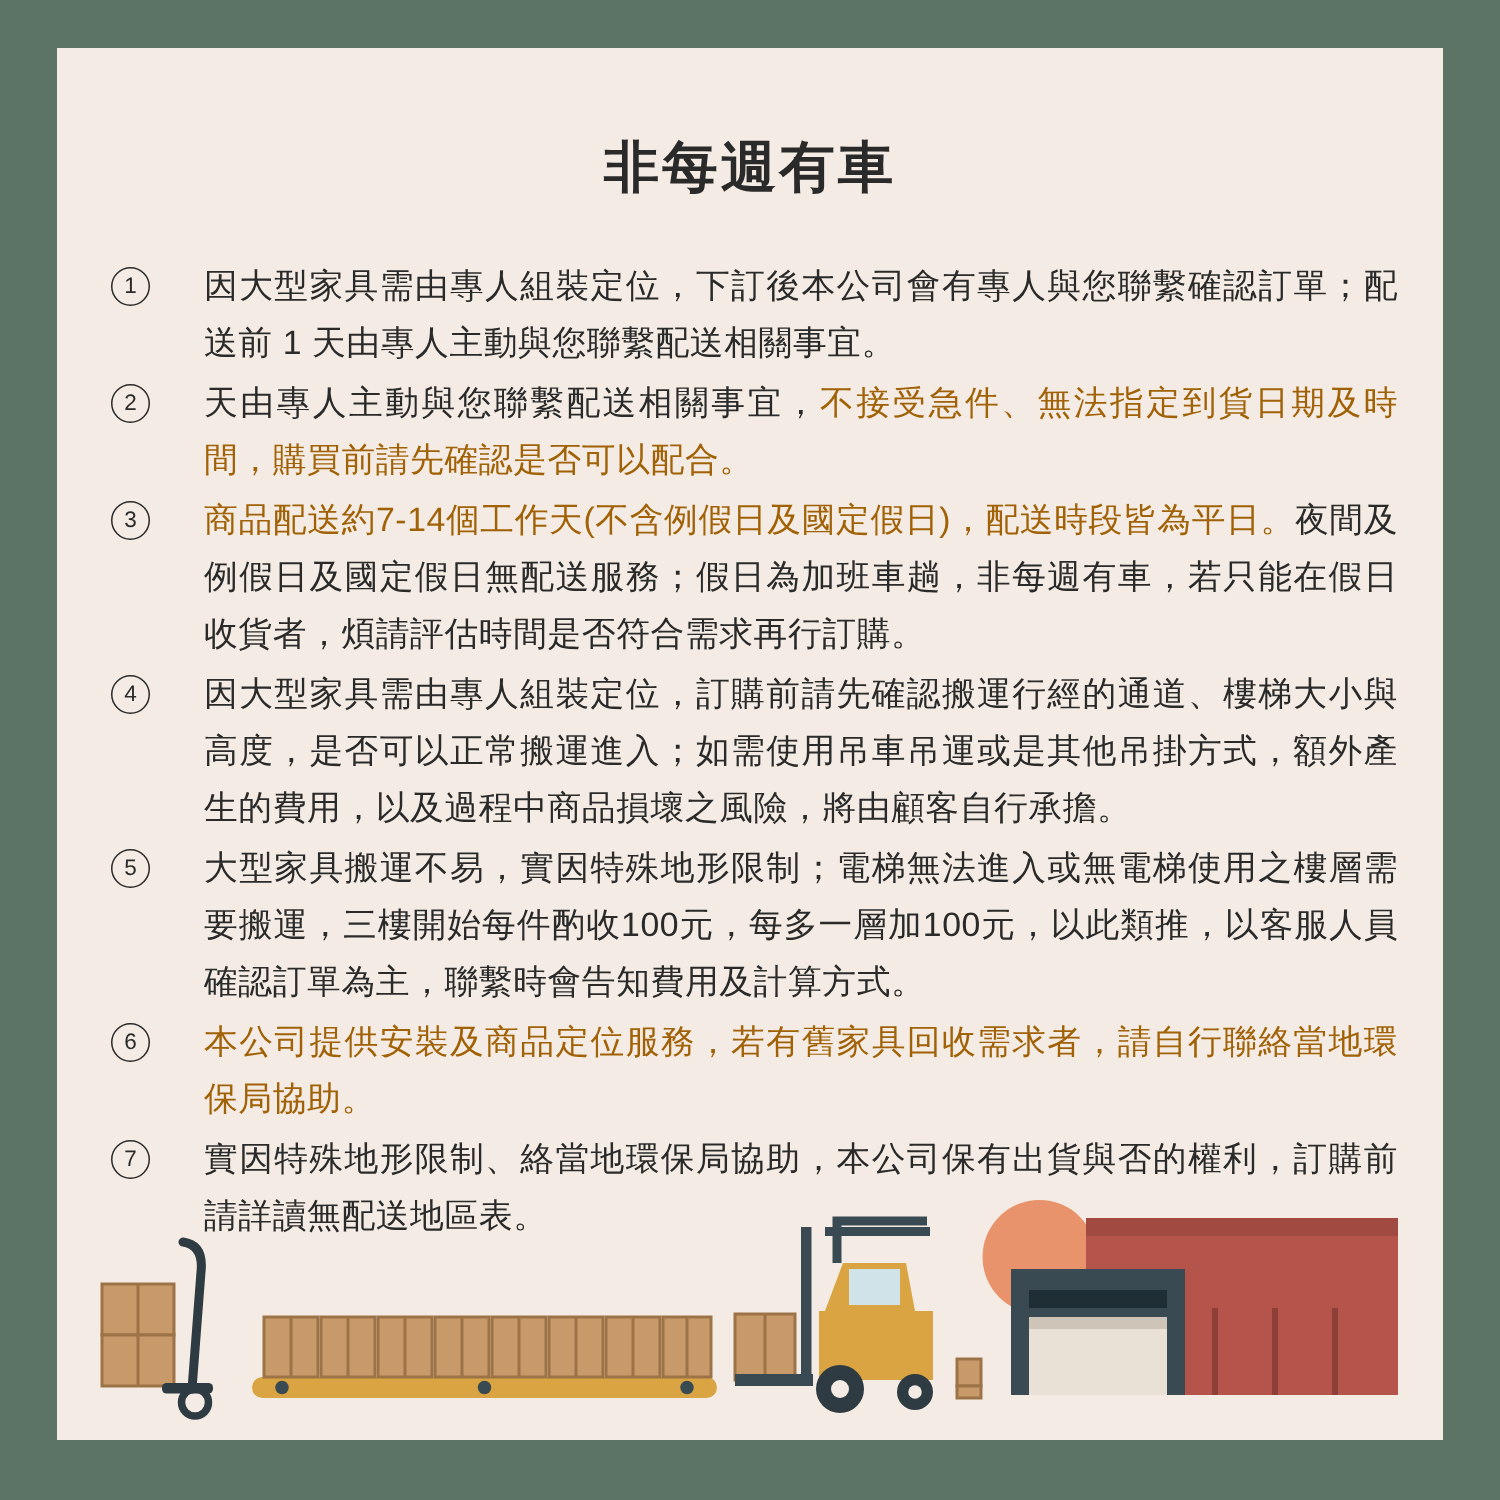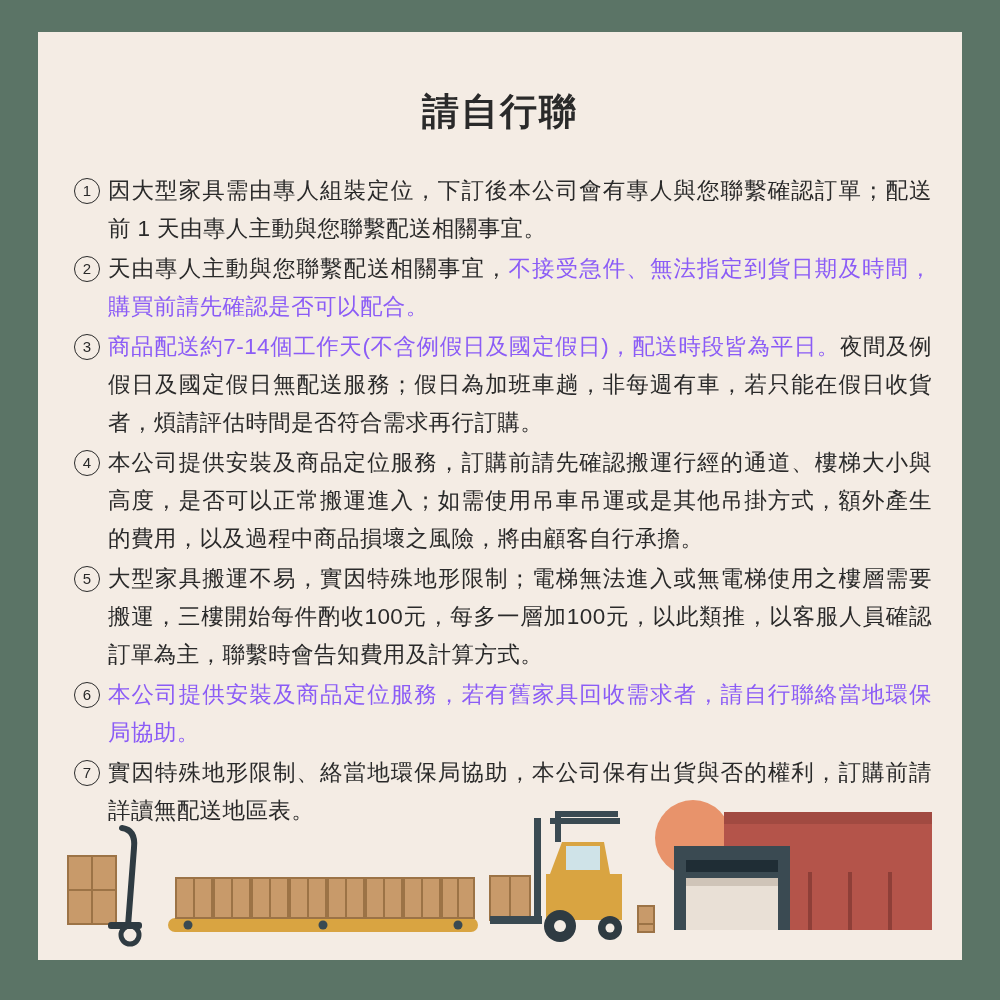--- a/index.html
+++ b/index.html
@@ -67,61 +67,62 @@
     box-sizing: border-box;
     font-family: "Liberation Sans", sans-serif;
   }
   .body {
     flex: 1 1 auto;
     font-size: 22.5px;
     line-height: 38px;
     color: #2a2a2a;
     letter-spacing: 0.4px;
     text-align: justify;
+    margin-left: 28px;
   }
   .red {
-    color: #8b5cf6;
+    color: #a16207;
   }
   .dark {
     color: #2a2a2a;
   }
 
   
   #illus {
     position: absolute;
     left: 0;
     bottom: 0;
     width: 924px;
     height: 180px;
   }
 </style>
 </head>
 <body>
 
 <div id="frame">
   <div id="card">
 
-    <h1 id="title">請自行聯</h1>
+    <h1 id="title">非每週有車</h1>
 
     <div id="list">
         <div class="item">
           <div class="num">1</div>
           <div class="body"><span class="dark">因大型家具需由專人組裝定位，下訂後本公司會有專人與您聯繫確認訂</span><span class="dark">單；配送前 1 天由專人主動與您聯繫配送相關事宜。</span></div>
         </div>
         <div class="item">
           <div class="num">2</div>
           <div class="body"><span class="dark">天由專人主動與您聯繫配送相關事宜，</span><span class="red">不接受急件、無法指定到貨日期及</span><span class="red">時間，購買前請先確認是否可以配合。</span></div>
         </div>
         <div class="item">
           <div class="num">3</div>
           <div class="body"><span class="red">商品配送約7-14個工作天(不含例假日及國定假日)，配送時段皆為平日。</span><span class="dark">夜間及例假日及國定假日無配送服務；假日為加班車趟，非每週有車，</span><span class="dark">若只能在假日收貨者，煩請評估時間是否符合需求再行訂購。</span></div>
         </div>
         <div class="item">
           <div class="num">4</div>
-          <div class="body"><span class="dark">本公司提供安裝及商品定位服務，訂購前請先確認搬運行經的通道、樓</span><span class="dark">梯大小與高度，是否可以正常搬運進入；如需使用吊車吊運或是其他吊</span><span class="dark">掛方式，額外產生的費用，以及過程中商品損壞之風險，將由顧客自行</span><span class="dark">承擔。</span></div>
+          <div class="body"><span class="dark">因大型家具需由專人組裝定位，訂購前請先確認搬運行經的通道、樓</span><span class="dark">梯大小與高度，是否可以正常搬運進入；如需使用吊車吊運或是其他吊</span><span class="dark">掛方式，額外產生的費用，以及過程中商品損壞之風險，將由顧客自行</span><span class="dark">承擔。</span></div>
         </div>
         <div class="item">
           <div class="num">5</div>
           <div class="body"><span class="dark">大型家具搬運不易，實因特殊地形限制；電梯無法進入或無電梯使用之</span><span class="dark">樓層需要搬運，三樓開始每件酌收100元，每多一層加100元，以此類推</span><span class="dark">，以客服人員確認訂單為主，聯繫時會告知費用及計算方式。</span></div>
         </div>
         <div class="item">
           <div class="num">6</div>
           <div class="body"><span class="red">本公司提供安裝及商品定位服務，若有舊家具回收需求者，請自行聯</span><span class="red">絡當地環保局協助。</span></div>
         </div>
         <div class="item">

